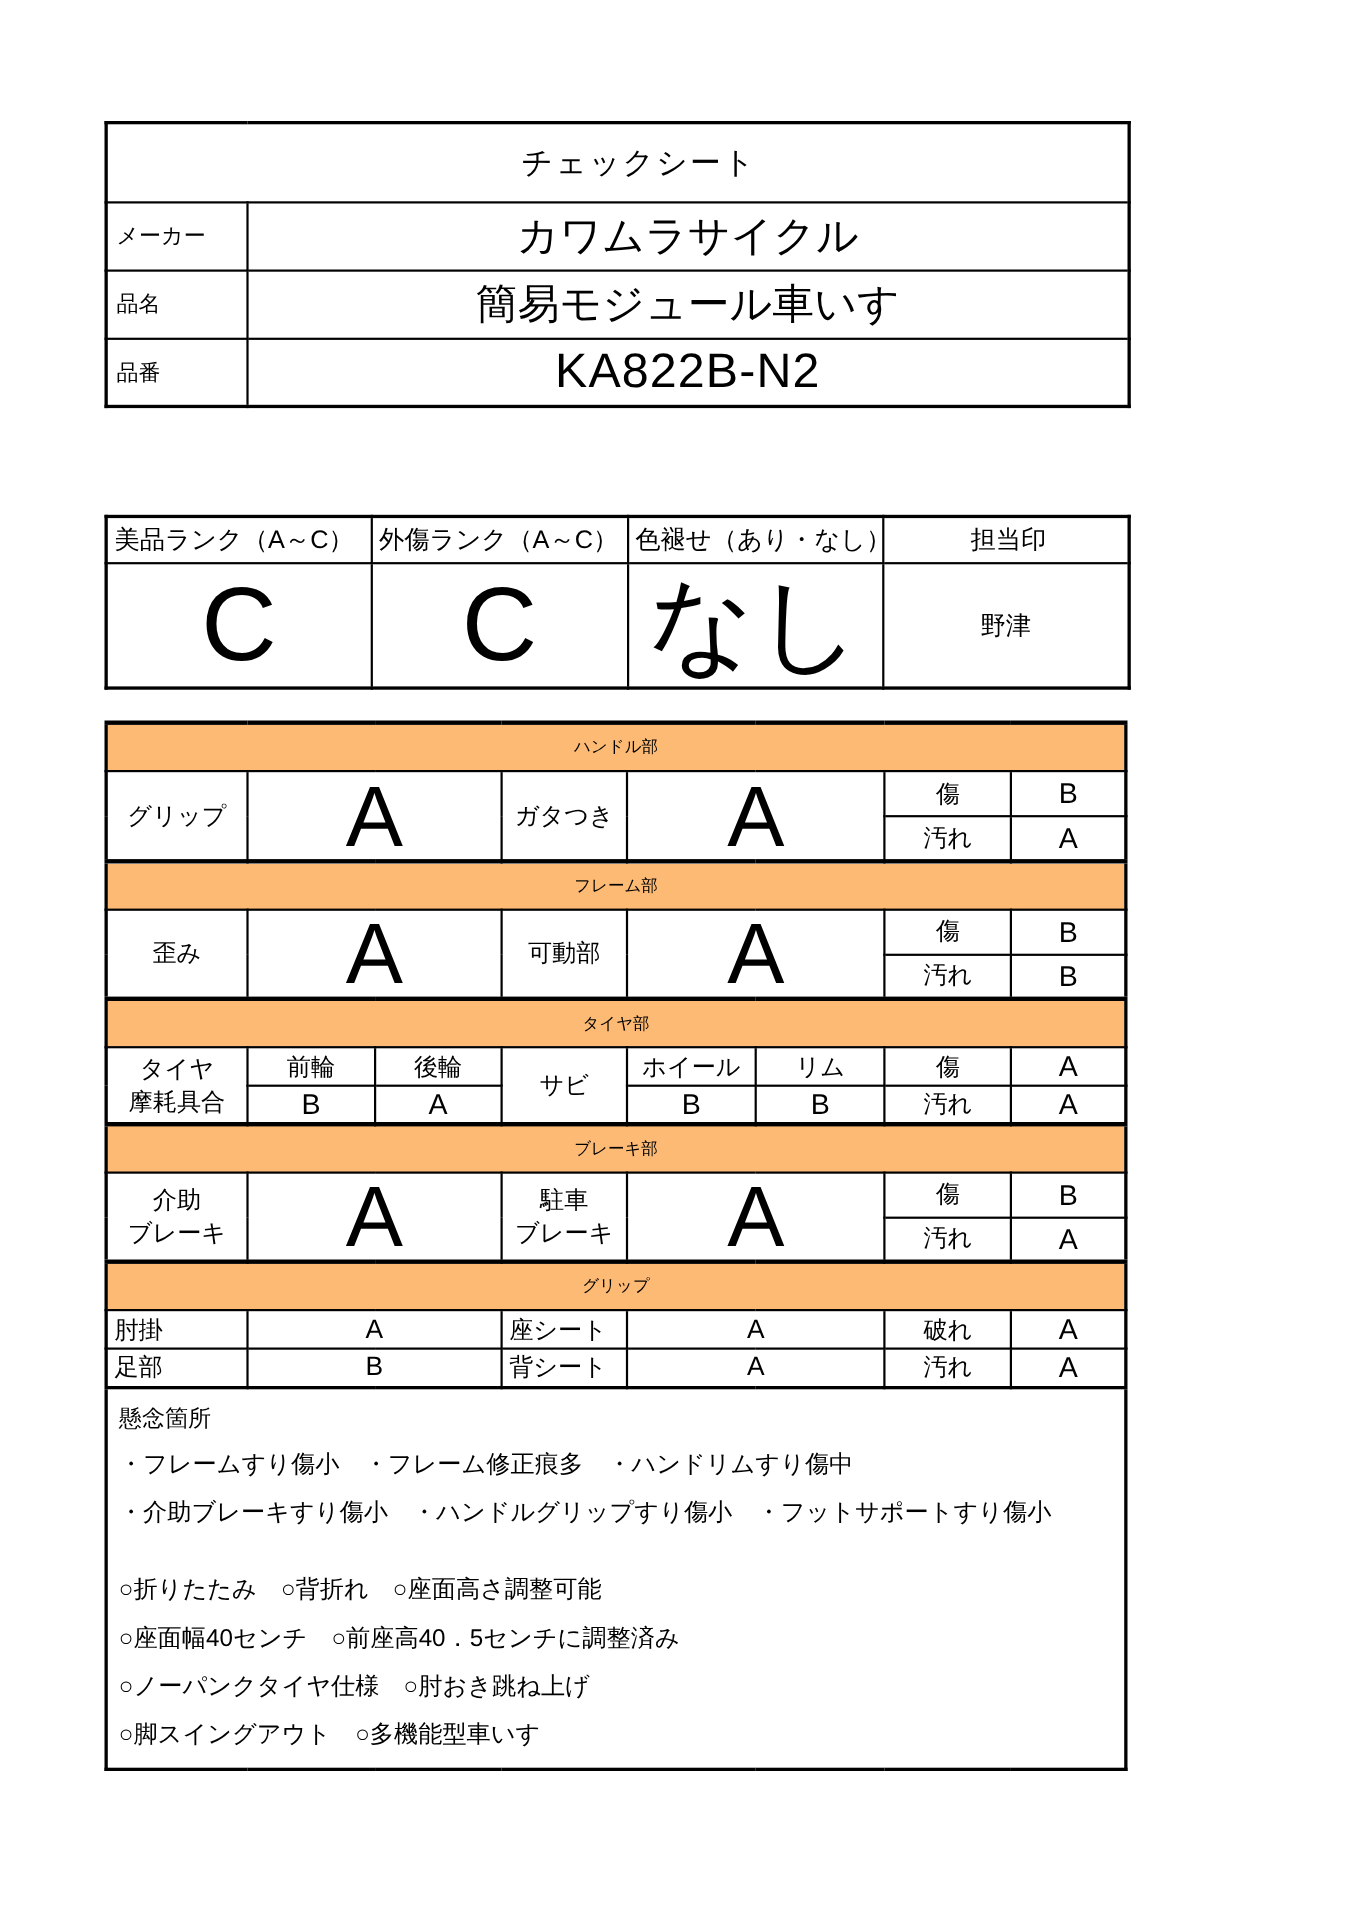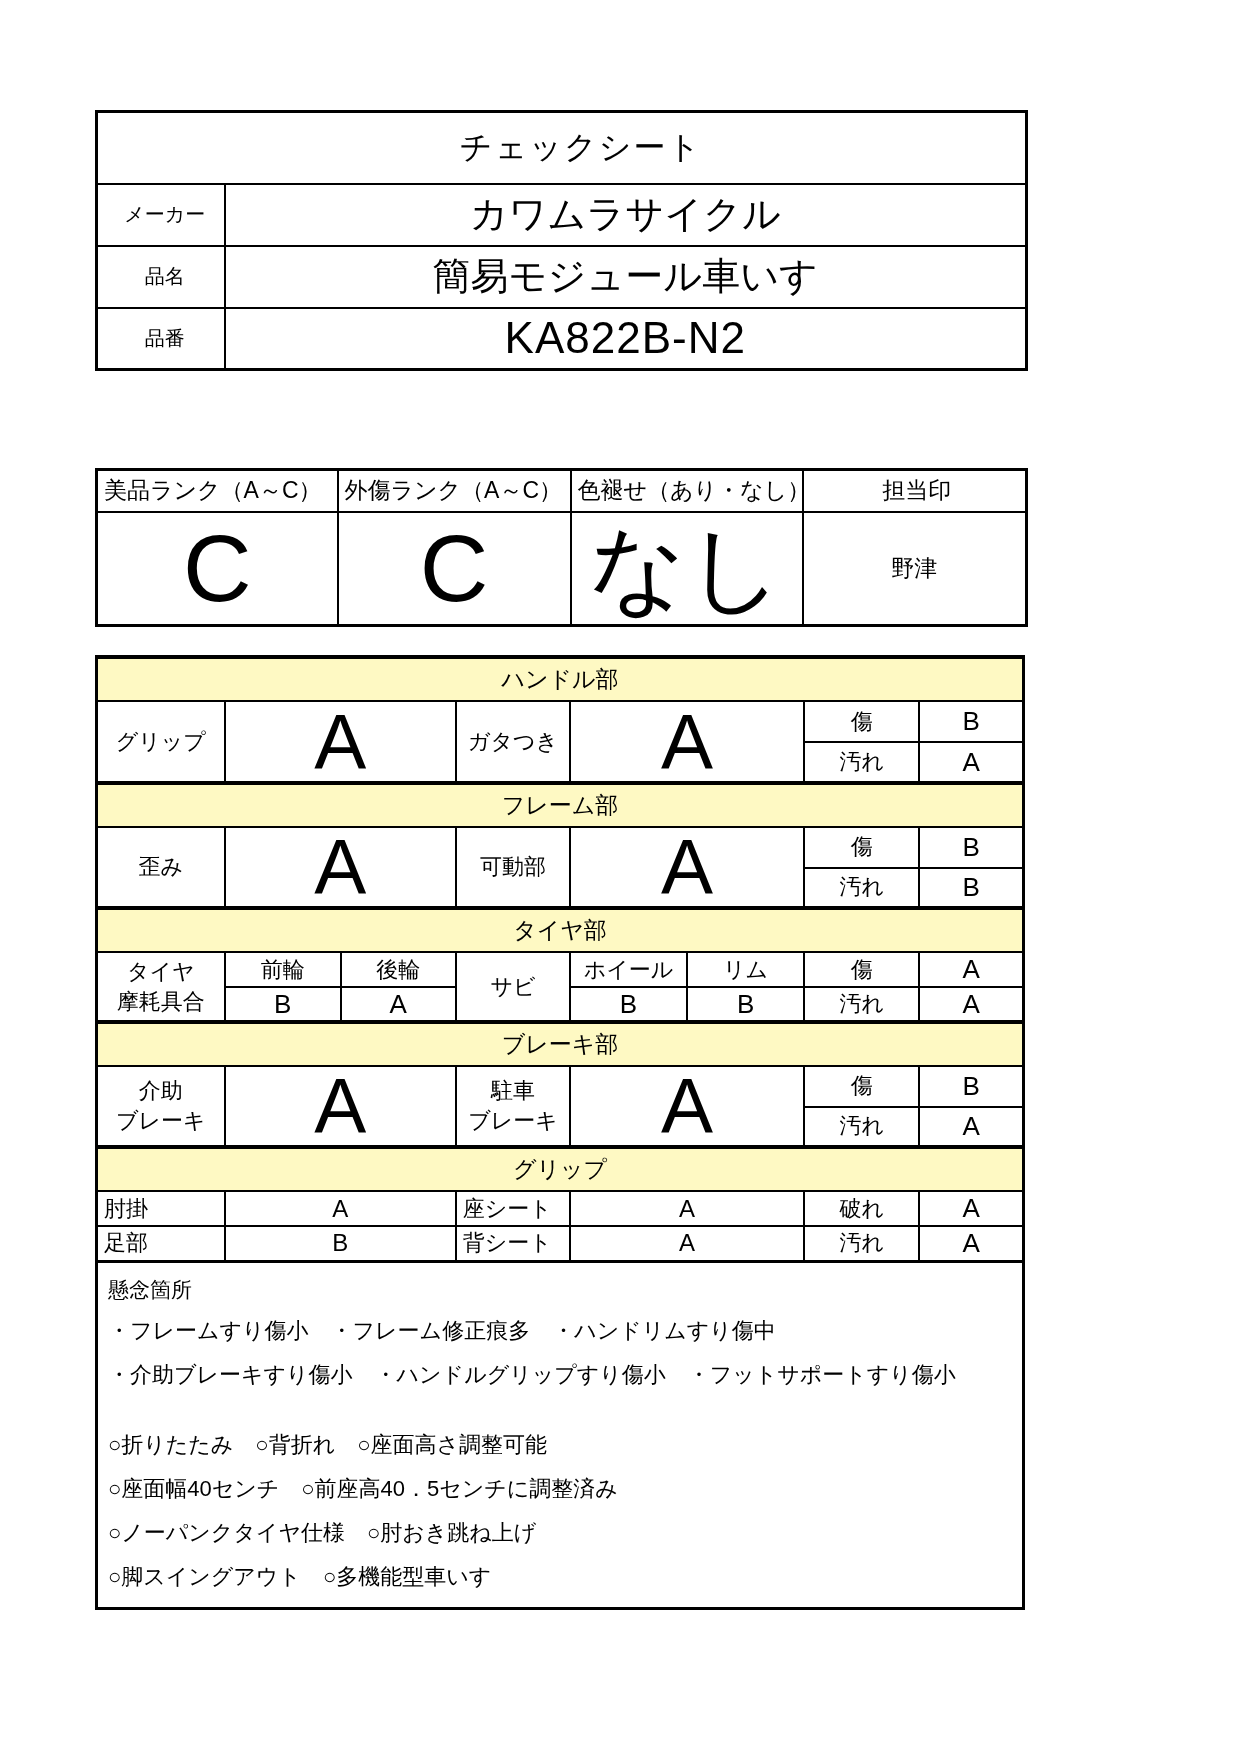--- a/index.html
+++ b/index.html
@@ -22,40 +22,40 @@
     border: 2px solid #000;
     overflow: hidden;
     text-align: center;
     vertical-align: middle;
     padding: 0;
   }
   table.doc-table { border: 3px solid #000; }
 
   
   .t1 { top: 110px; }
-  .t1 .title-row td { height: 72px; font-size: 32px; letter-spacing: 2px; padding-left: 39px; }
+  .t1 .title-row td { height: 72px; font-size: 28px; letter-spacing: 2px; padding-left: 39px; }
   .t1 .info-row td { height: 62px; }
-  .t1 .lbl-cell { text-align: center; padding-left: 8px; font-size: 20px; }
+  .t1 .lbl-cell { text-align: left; padding-left: 8px; font-size: 20px; }
   .t1 .val-cell { font-size: 38px; }
   .t1 .val-cell.alnum { font-size: 44px; letter-spacing: 1px; }
 
   
   .t2 { top: 468px; }
   .t2 .head-row td { height: 42px; font-size: 23px; text-align: left; padding-left: 6px; white-space: nowrap; }
   .t2 .head-row td.center { text-align: center; padding-left: 5px; }
   .t2 .val-row td { height: 114px; }
   .t2 .big-rank { font-size: 95px; font-weight: 400; line-height: 1; }
   .t2 .seal { font-size: 23px; }
 
   
   .t3 { top: 655px; }
   .t3 .band td {
     height: 44px;
-    background: #fef9c3;
-    font-size: 23px;
+    background: #fdba74;
+    font-size: 15px;
     border-top-width: 4px;
   }
   .t3 .lbl { font-size: 22px; line-height: 1.35; }
   .t3 .lbl-left { text-align: left; padding-left: 6px; font-size: 22px; }
   .t3 .big-grade { font-size: 78px; font-weight: 400; line-height: 1; }
   .t3 .sub-lbl { font-size: 22px; }
   .t3 .sub-val { font-size: 26px; }
   .t3 .r41 td { height: 41px; }
   .t3 .r36 td { height: 36px; }
   .t3 .r35 td { height: 35px; }

